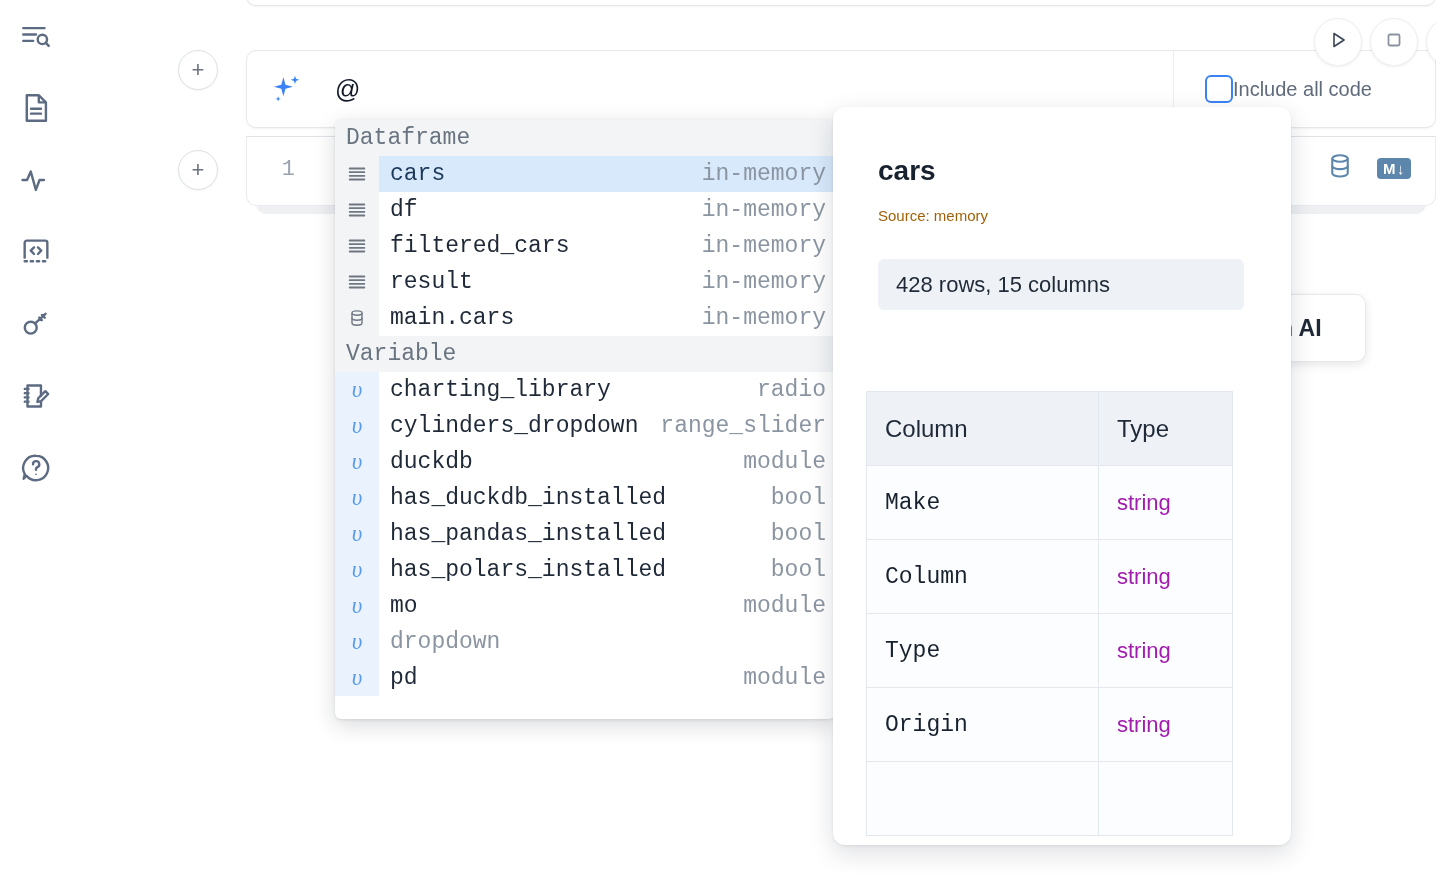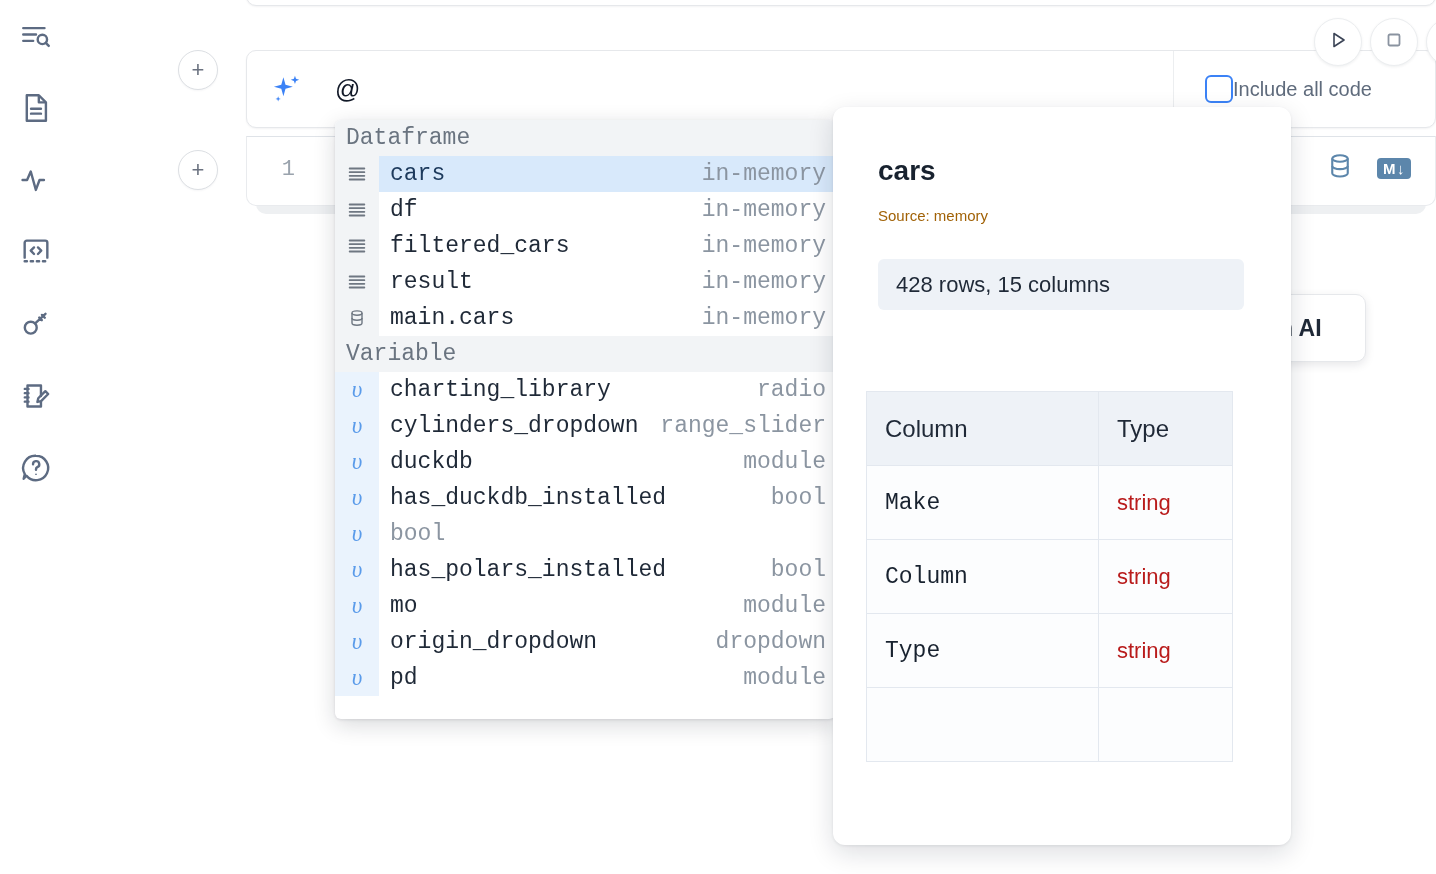--- a/index.html
+++ b/index.html
@@ -161,21 +161,21 @@
     border-collapse: collapse; table-layout: fixed; margin-top: 44px;
   }
   .ip-table th, .ip-table td {
     border: 1px solid #e3e8ef; text-align: left; padding: 0 18px; height: 74px;
   }
   .ip-table th { background: #eef2f7; font-weight: normal; font-size: 24px; color: #1f2937; }
   .ip-table td.col-name {
     font-family: "Liberation Mono", monospace; font-size: 23px; color: #18222f;
     background: #fcfdfe;
   }
-  .ip-table td.col-type { font-size: 22px; color: #b91c1c; background: #fcfdfe; }
+  .ip-table td.col-type { font-size: 22px; color: #a21caf; background: #fcfdfe; }
   .ip-table col.c1 { width: 232px; }
   .ip-table col.c2 { width: 134px; }
 </style>
 </head>
 <body>
 
 <div id="root">
 
   <div class="rail">
     <div class="rail-item" style="top:14px">
@@ -389,41 +389,41 @@
       <div class="dd-row">
         <div class="dd-gutter var">υ</div>
         <div class="dd-main">
           <span class="dd-name">has_duckdb_installed</span>
           <span class="dd-type">bool</span>
         </div>
       </div>
       <div class="dd-row">
         <div class="dd-gutter var">υ</div>
         <div class="dd-main">
+          <span class="dd-name">has_pandas_installed</span>
           <span class="dd-type">bool</span>
         </div>
       </div>
       <div class="dd-row">
         <div class="dd-gutter var">υ</div>
         <div class="dd-main">
           <span class="dd-name">has_polars_installed</span>
           <span class="dd-type">bool</span>
         </div>
       </div>
       <div class="dd-row">
         <div class="dd-gutter var">υ</div>
         <div class="dd-main">
           <span class="dd-name">mo</span>
           <span class="dd-type">module</span>
         </div>
       </div>
       <div class="dd-row">
         <div class="dd-gutter var">υ</div>
         <div class="dd-main">
-          <span class="dd-name">origin_dropdown</span>
           <span class="dd-type">dropdown</span>
         </div>
       </div>
       <div class="dd-row">
         <div class="dd-gutter var">υ</div>
         <div class="dd-main">
           <span class="dd-name">pd</span>
           <span class="dd-type">module</span>
         </div>
       </div>
@@ -451,20 +451,24 @@
           </tr>
           <tr>
             <td class="col-name">Column</td>
             <td class="col-type">string</td>
           </tr>
           <tr>
             <td class="col-name">Type</td>
             <td class="col-type">string</td>
           </tr>
           <tr>
+            <td class="col-name">Origin</td>
+            <td class="col-type">string</td>
+          </tr>
+          <tr>
             <td class="col-name"></td>
             <td class="col-type"></td>
           </tr>
         </tbody>
     </table>
   </div>
 
 </div>
 
 </body></html>

